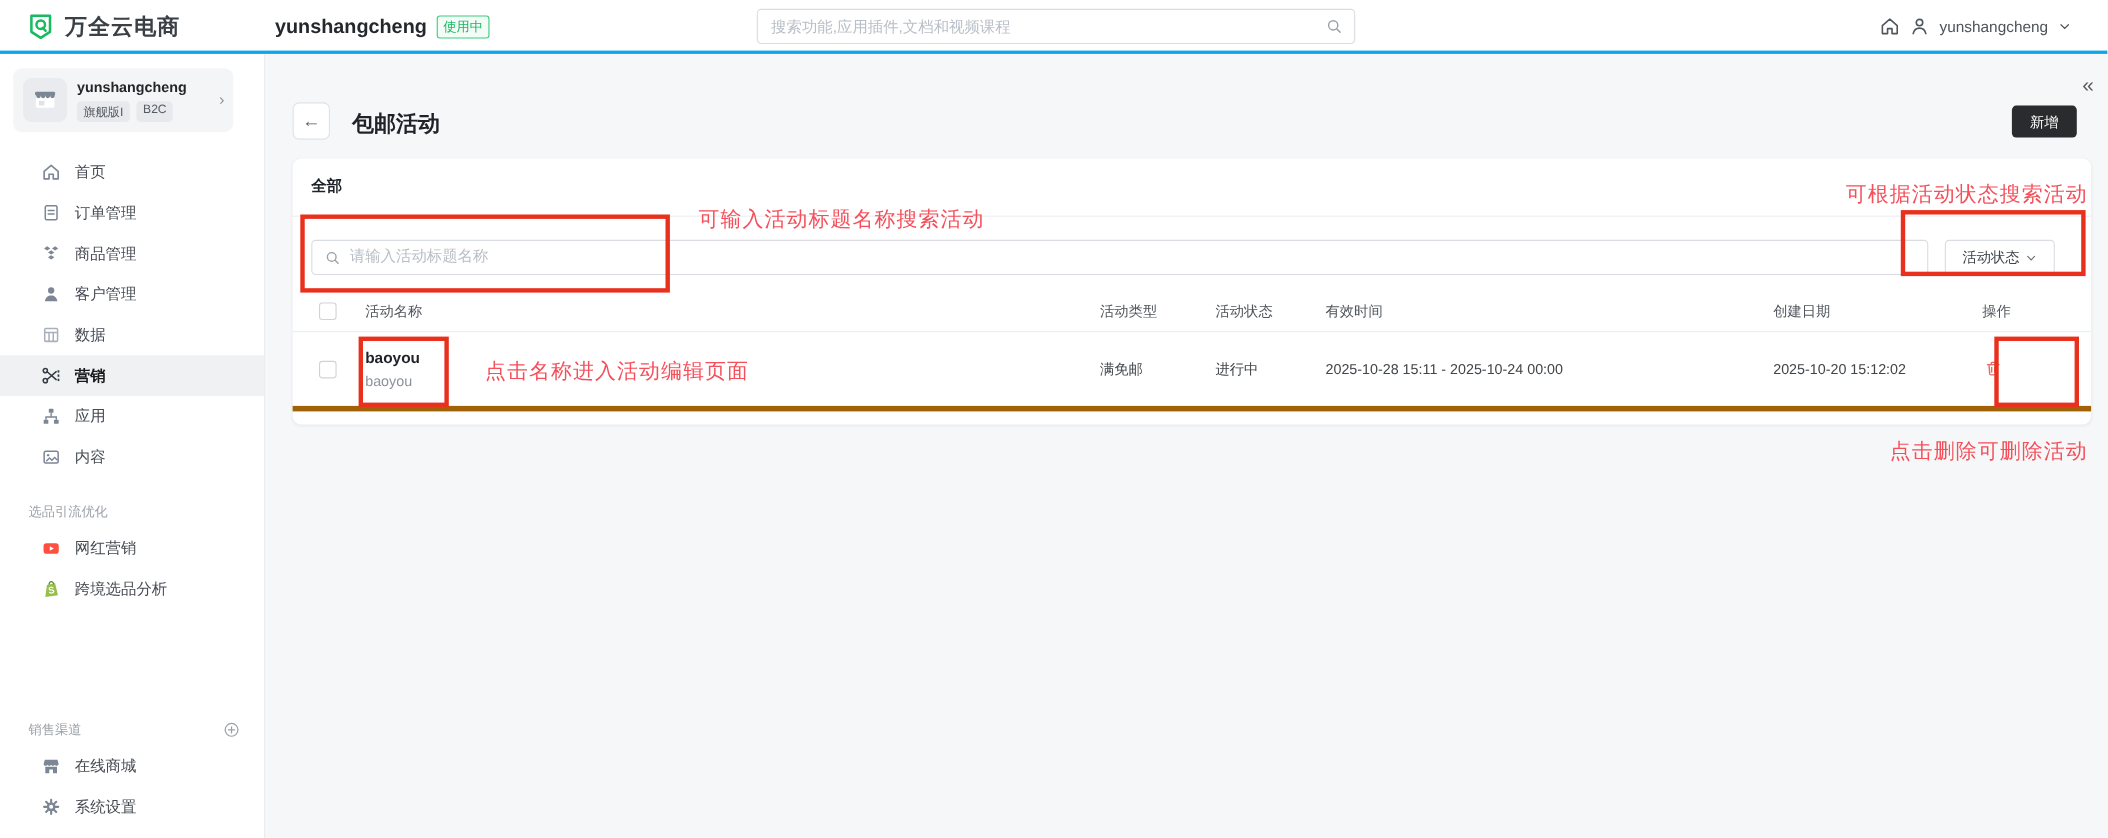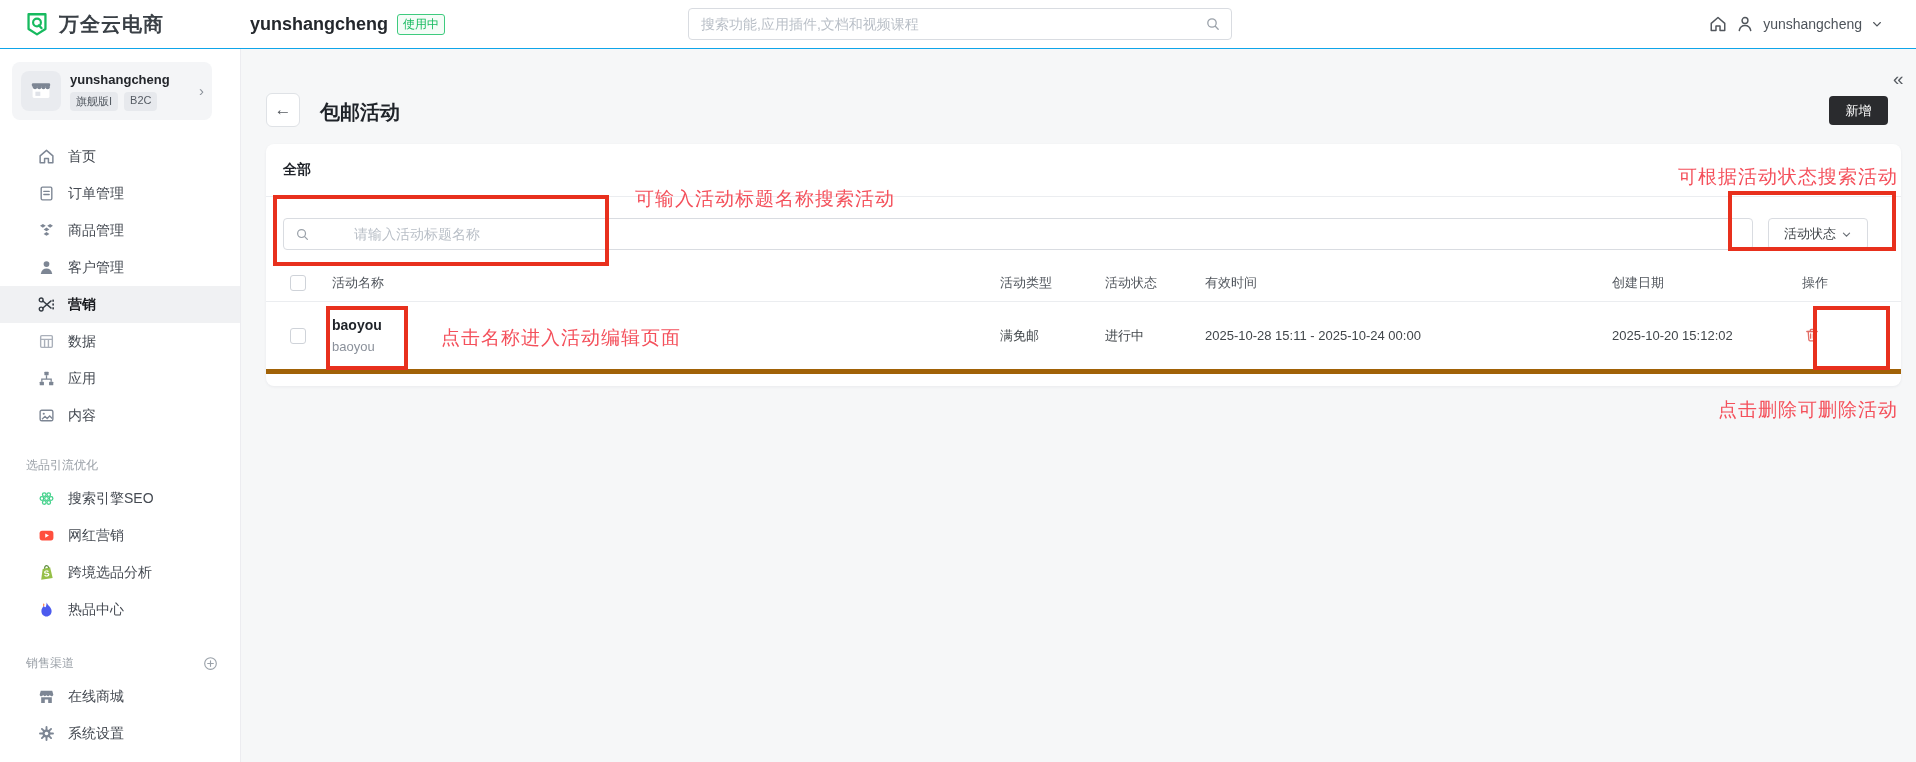--- a/index.html
+++ b/index.html
@@ -4,21 +4,21 @@
 <style>
   * { margin:0; padding:0; box-sizing:border-box; }
   html,body { width:1916px; height:762px; }
   body {
     font-family:"Liberation Sans","DejaVu Sans",sans-serif;
     background:#f6f7f8; color:#41464a; position:relative; overflow:hidden;
   }
 
   
   .topbar { position:absolute; top:0; left:0; width:1916px; height:49px;
-    background:#fff; border-bottom:1px solid #0ea5e9; z-index:5; }
+    background:#fff; border-bottom:3px solid #0ea5e9; z-index:5; }
   .brand { position:absolute; left:24px; top:0; height:48px; display:flex; align-items:center; gap:9px; }
   .brand-text { font-size:20px; font-weight:bold; color:#3a4046; letter-spacing:1px; }
   .store-head { position:absolute; left:250px; top:0; height:48px; display:flex; align-items:center; gap:9px; }
   .store-head-name { font-size:18px; font-weight:bold; color:#24282d; }
   .store-head-badge { font-size:12px; color:#17ba5f; border:1px solid #3ecb7e; border-radius:3px;
     padding:1px 5px; background:#f4fcf7; }
   .topbar-search { position:absolute; left:688px; top:8px; width:544px; height:32px;
     border:1px solid #d9dce1; border-radius:4px; display:flex; align-items:center; background:#fff; }
   .topbar-search input { border:none; outline:none; flex:1; height:100%; padding:0 12px;
     font-size:14px; color:#41464a; font-family:inherit; background:transparent; }
@@ -63,21 +63,21 @@
 
   .card { position:absolute; left:266px; top:144px; width:1635px; height:242px; background:#fff;
     border-radius:8px; box-shadow:0 1px 3px rgba(30,40,60,.06); z-index:2; }
   .tabs-row { height:53px; border-bottom:1px solid #ebedf0; display:flex; align-items:center; padding-left:17px; }
   .tab-all { font-size:14px; font-weight:bold; color:#1f2329; cursor:pointer; }
   .filter-row { position:relative; height:67px; }
   .filter-search { position:absolute; left:17px; top:21px; width:1470px; height:32px;
     border:1px solid #d9dce1; border-radius:4px; display:flex; align-items:center; background:#fff; }
   .filter-search .mag { margin:0 8px 0 11px; display:flex; }
   .filter-search input { border:none; outline:none; flex:1; height:100%; font-size:14px;
-    color:#701a75; font-family:Liberation Sans, sans-serif; background:transparent;margin-left:36px; }
+    color:#701a75; font-family:Liberation Mono, monospace; background:transparent; }
   .filter-search input::placeholder { color:#b9bfc7; }
   .status-select { position:absolute; left:1502px; top:21px; width:100px; height:32px;
     border:1px solid #d9dce1; border-radius:4px; display:flex; align-items:center; justify-content:center;
     gap:5px; font-size:13px; color:#41464a; background:#fff; cursor:pointer; }
 
   .tgrid { display:grid; grid-template-columns:42px 668px 105px 100px 407px 190px 1fr;
     align-items:center; padding:0 24px; }
   .thead { height:38px; border-bottom:1px solid #ebedf0; font-size:13px; color:#51565d; }
   .trow  { height:72px; border-bottom:5px solid #a16207; font-size:13px; color:#41464a; }
   .col-action { text-align:left; }
@@ -206,49 +206,49 @@
     </div>
     <div class="nav-item">
       <span class="ni">
         <svg width="17" height="17" viewBox="0 0 16 16" fill="#7d8694">
             <circle cx="8" cy="4.8" r="2.7"></circle>
             <path d="M2.6 14 C3.2 10.6 5.3 9 8 9 C10.7 9 12.8 10.6 13.4 14 Z"></path>
           </svg>
       </span>
       <span>客户管理</span>
     </div>
+    <div class="nav-item">
+      <span class="ni">
+        <svg width="17" height="17" viewBox="0 0 16 16">
+            <rect x="2.5" y="2.5" width="11" height="11" rx="1" fill="none" stroke="#aab0ba" stroke-width="1.3"></rect>
+            <path d="M2.5 6 h11 M6.2 6 v7.5 M9.8 6 v7.5" stroke="#aab0ba" stroke-width="1.3"></path>
+          </svg>
+      </span>
+      <span>数据</span>
+    </div>
     <div class="nav-item active">
       <span class="ni">
         <svg width="17" height="17" viewBox="0 0 16 16">
             <g stroke="#333a42" stroke-width="1.3" fill="none">
               <circle cx="3" cy="3.7" r="1.8"></circle>
               <circle cx="3" cy="12.3" r="1.8"></circle>
               <path d="M4.6 4.7 L12.3 11.4 M4.6 11.3 L12.3 4.6" stroke-linecap="round"></path>
             </g>
             <g fill="#333a42">
               <rect x="13.5" y="3.4" width="1.5" height="2"></rect>
               <rect x="13.5" y="7" width="1.5" height="2"></rect>
               <rect x="13.5" y="10.6" width="1.5" height="2"></rect>
             </g>
           </svg>
       </span>
       <span>营销</span>
     </div>
     <div class="nav-item">
       <span class="ni">
         <svg width="17" height="17" viewBox="0 0 16 16">
-            <rect x="2.5" y="2.5" width="11" height="11" rx="1" fill="none" stroke="#aab0ba" stroke-width="1.3"></rect>
-            <path d="M2.5 6 h11 M6.2 6 v7.5 M9.8 6 v7.5" stroke="#aab0ba" stroke-width="1.3"></path>
-          </svg>
-      </span>
-      <span>数据</span>
-    </div>
-    <div class="nav-item">
-      <span class="ni">
-        <svg width="17" height="17" viewBox="0 0 16 16">
             <g fill="#7d8694">
               <rect x="6" y="1.6" width="4" height="3.4" rx="0.6"></rect>
               <rect x="1.6" y="11" width="4" height="3.4" rx="0.6"></rect>
               <rect x="10.4" y="11" width="4" height="3.4" rx="0.6"></rect>
             </g>
             <path d="M8 5 V8 M3.6 11 V8.6 H12.4 V11" fill="none" stroke="#7d8694" stroke-width="1.2"></path>
           </svg>
       </span>
       <span>应用</span>
     </div>
@@ -264,59 +264,36 @@
     </div>
   </div>
 
   <div class="nav-section sec1">
     <span>选品引流优化</span>
   </div>
 
   <div class="nav list2" style="position:absolute;">
     <div class="nav-item">
       <span class="ni">
-        <svg width="17" height="17" viewBox="0 0 16 16" fill="none" stroke="#42d18a" stroke-width="1.2">
-            <circle cx="8" cy="8" r="1.7"></circle>
-            <circle cx="12.3" cy="8" r="1.7"></circle>
-            <circle cx="10.1" cy="11.7" r="1.7"></circle>
-            <circle cx="5.9" cy="11.7" r="1.7"></circle>
-            <circle cx="3.7" cy="8" r="1.7"></circle>
-            <circle cx="5.9" cy="4.3" r="1.7"></circle>
-            <circle cx="10.1" cy="4.3" r="1.7"></circle>
-          </svg>
-      </span>
-      <span>搜索引擎SEO</span>
-    </div>
-    <div class="nav-item">
-      <span class="ni">
         <svg width="17" height="17" viewBox="0 0 16 16">
             <rect x="1.5" y="3.6" width="13" height="9" rx="2.4" fill="#ff4f3e"></rect>
             <path d="M6.8 6.1 v4 l3.5-2z" fill="#fff"></path>
           </svg>
       </span>
       <span>网红营销</span>
     </div>
     <div class="nav-item">
       <span class="ni">
         <svg width="17" height="17" viewBox="0 0 16 16">
             <path d="M4.4 4.6 L11.4 3 L13.8 13.2 L3 14.8 Z" fill="#95bf47"></path>
             <path d="M6.2 4.4 C6.2 2.8 7 1.6 8.2 1.6 C9.3 1.6 9.9 2.5 10.2 3.8" fill="none" stroke="#5e8e3e" stroke-width="1.1"></path>
             <text x="8.3" y="11.8" font-size="8" font-weight="bold" fill="#fff" text-anchor="middle" transform="rotate(-8 8 10)">S</text>
           </svg>
       </span>
       <span>跨境选品分析</span>
-    </div>
-    <div class="nav-item">
-      <span class="ni">
-        <svg width="17" height="17" viewBox="0 0 16 16">
-            <path d="M8.2 1.4 C8.8 4 12.8 5.8 12.8 9.3 C12.8 12.3 10.7 14.5 8 14.5 C5.3 14.5 3.2 12.3 3.2 9.3 C3.2 7.1 4.7 5.8 5.5 4.4 C6 5.8 7.1 6.4 7.5 5.2 C7.9 4.1 7.9 2.8 8.2 1.4 Z" fill="#4c5bee"></path>
-            <path d="M5.4 2 c1 1 .7 2.3-.1 3.2 C4.7 4.4 4.4 3.1 5.4 2 Z" fill="#ff7a3c"></path>
-          </svg>
-      </span>
-      <span>热品中心</span>
     </div>
   </div>
 
   <div class="nav-section sec2">
     <span>销售渠道</span>
     <span>
       <svg width="15" height="15" viewBox="0 0 16 16">
           <circle cx="8" cy="8" r="6.2" fill="none" stroke="#9aa1a9" stroke-width="1.2"></circle>
           <path d="M8 5 v6 M5 8 h6" stroke="#9aa1a9" stroke-width="1.2" stroke-linecap="round"></path>
         </svg>

